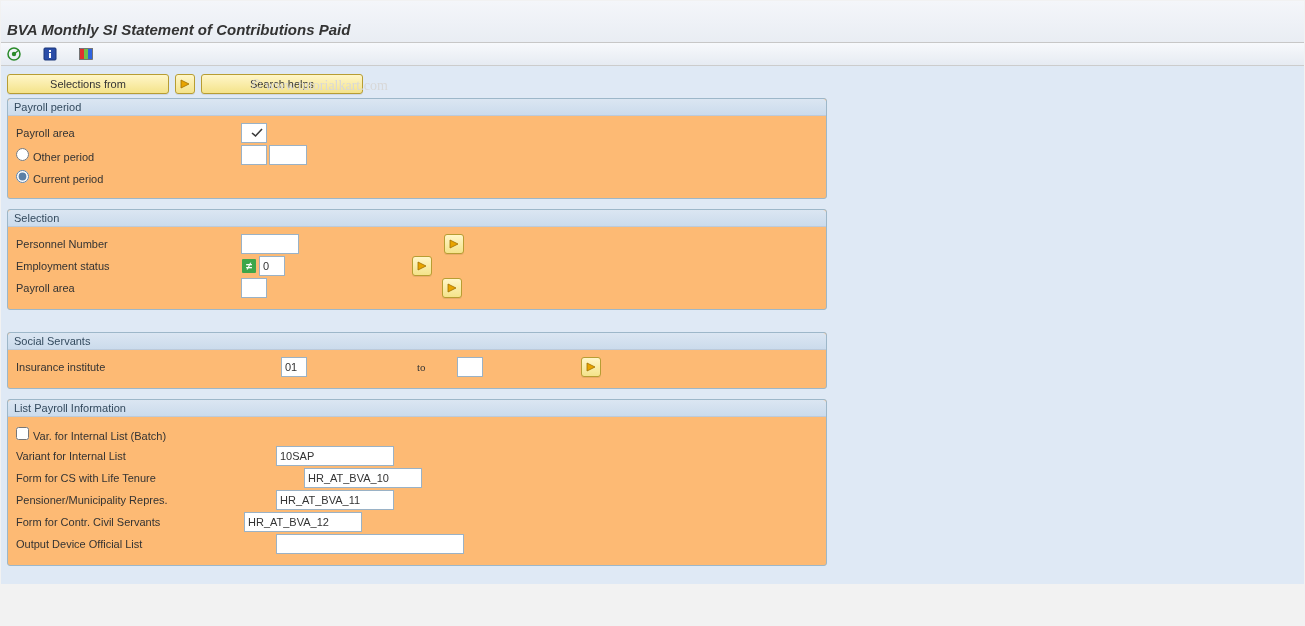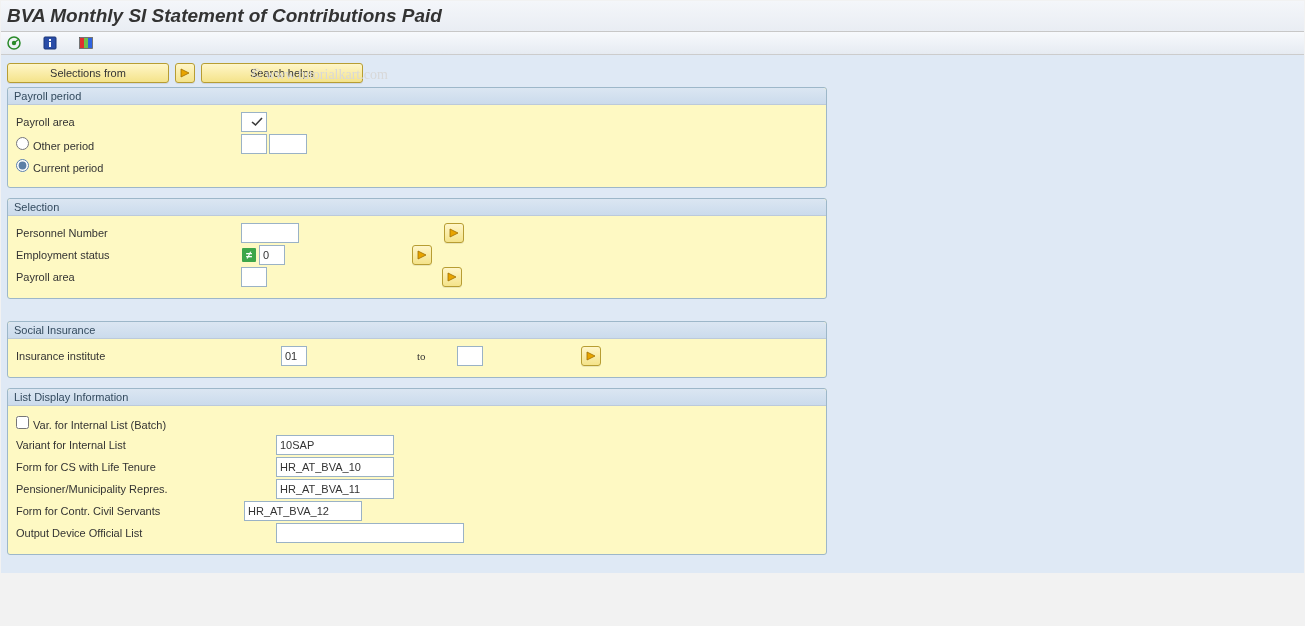--- a/index.html
+++ b/index.html
@@ -13,24 +13,24 @@
     height: 626px;
     overflow: hidden;
   }
   .wrap {
     background: #f2f2f2;
     width: 1303px;
     border: 1px solid #f2f2f2;
   }
   .title-bar {
     background: linear-gradient(#f4f6fa, #e9edf3);
-    padding: 4px 6px 4px 6px;
+    padding: 20px 6px 4px 6px;
     border-bottom: 1px solid #c7c7c7;
     color: #333;
-    font-size: 19px;
+    font-size: 15px;
     font-weight: bold;
     font-style: italic;
   }
   .tool-strip {
     background: linear-gradient(#f7f9fc, #e6ebf2);
     padding: 4px 6px;
     border-bottom: 1px solid #ccc;
     display: flex;
     gap: 22px;
     align-items: center;
@@ -67,21 +67,21 @@
     font-size: 11px;
     color: #333;
   }
   .pill.icon {
     width: 18px;
     justify-content: center;
   }
   .group {
     border: 1px solid #9db7c9;
     border-radius: 3px;
-    background: #fef9c3;
+    background: #fdba74;
     margin-bottom: 10px;
     width: 818px;
     position: relative;
   }
   .group-head {
     background: linear-gradient(#dbe6f2, #cbdbec);
     border-bottom: 1px solid #bccada;
     padding: 2px 6px;
     font-size: 11px;
     color: #334a5e;
@@ -256,50 +256,50 @@
                 <path d="M2 2 L10 6 L2 10 Z" fill="#e8a400" stroke="#a06f00" stroke-width="0.8"></path>
               </svg>
           </span>
         </div>
       </div>
     </div>
 
     <div style="height:12px;"></div>
 
     <div class="group">
-      <div class="group-head">Social Insurance</div>
+      <div class="group-head">Social Servants</div>
       <div class="group-body">
         <div class="row">
           <span class="lbl" style="width:265px;">Insurance institute</span>
           <input class="inp-sm" value="01" style="">
           <span style="width:110px;display:inline-block;"></span>
           <span style="width:40px;font-family:Liberation Serif, serif;">to</span>
           <input class="inp-sm" value="" style="">
           <span style="width:98px;display:inline-block;"></span>
           <span class="arrow-btn">
             <svg width="12" height="12" viewBox="0 0 12 12">
                 <path d="M2 2 L10 6 L2 10 Z" fill="#e8a400" stroke="#a06f00" stroke-width="0.8"></path>
               </svg>
           </span>
         </div>
       </div>
     </div>
 
     <div class="group">
-      <div class="group-head">List Display Information</div>
+      <div class="group-head">List Payroll Information</div>
       <div class="group-body">
         <div class="row">
           <label class="lbl" style="width:260px;"><input type="checkbox" class="chk" style=""><span>Var. for Internal List (Batch)</span></label>
         </div>
         <div class="row">
           <span class="lbl" style="width:260px;">Variant for Internal List</span>
           <input class="inp-lg" value="10SAP" style="">
         </div>
         <div class="row">
-          <span class="lbl" style="width:260px;">Form for CS with Life Tenure</span>
+          <span class="lbl" style="width:288px;">Form for CS with Life Tenure</span>
           <input class="inp-lg" value="HR_AT_BVA_10" style="">
         </div>
         <div class="row">
           <span class="lbl" style="width:260px;">Pensioner/Municipality Repres.</span>
           <input class="inp-lg" value="HR_AT_BVA_11" style="">
         </div>
         <div class="row">
           <span class="lbl" style="width:228px;">Form for Contr. Civil Servants</span>
           <input class="inp-lg" value="HR_AT_BVA_12" style="">
         </div>

